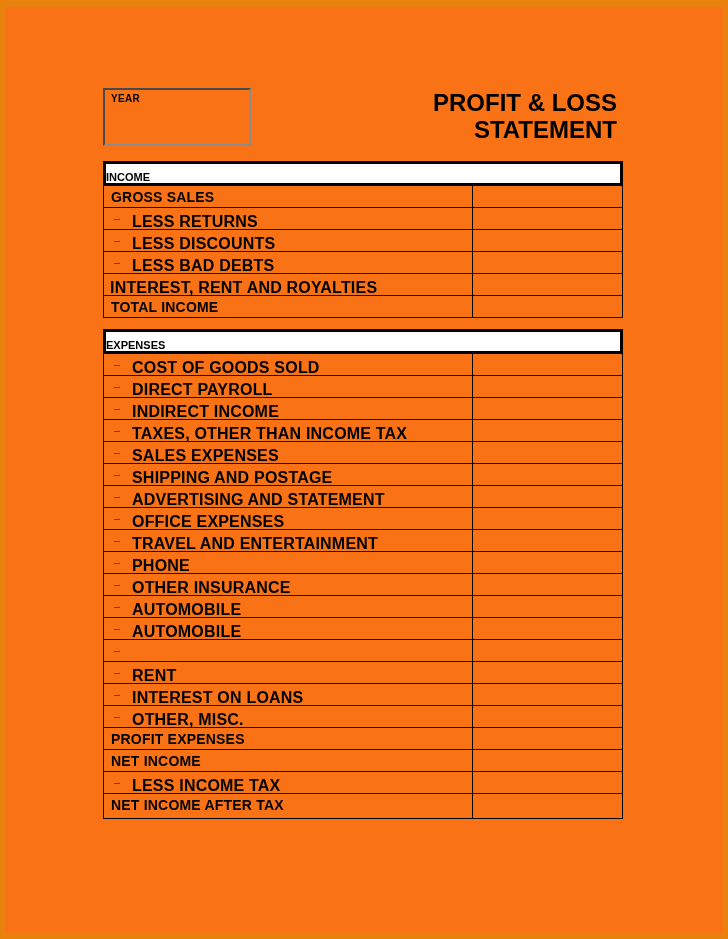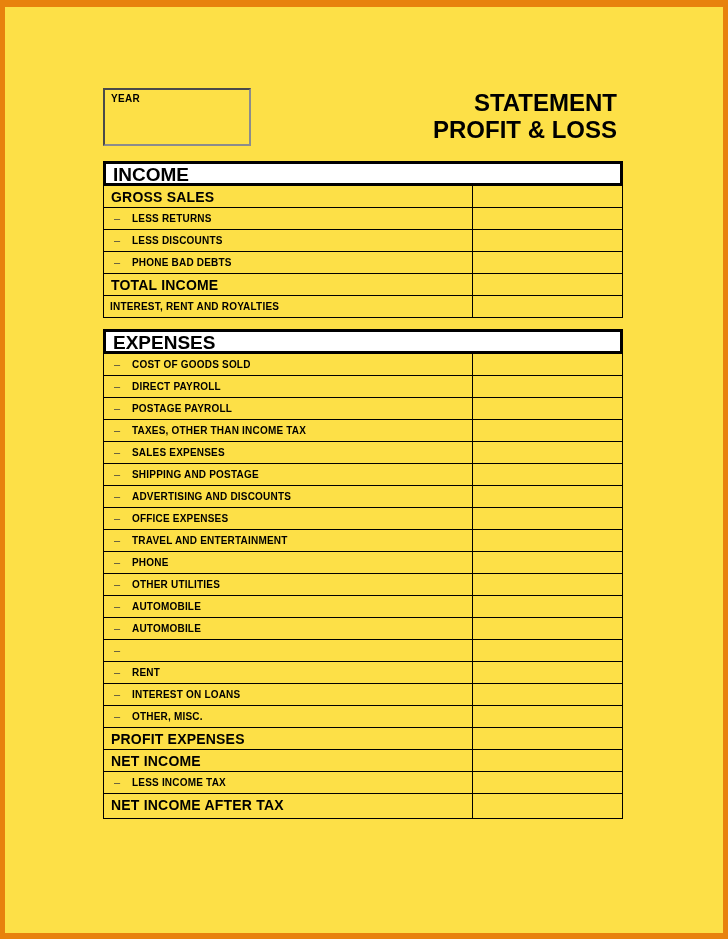--- a/index.html
+++ b/index.html
@@ -50,23 +50,22 @@
     font-size: 24px;
     font-weight: bold;
     line-height: 27px;
     padding: 1px 6px 0 0;
   }
   .section-header {
     box-sizing: border-box;
     height: 25px;
     border: 3px solid #000000;
     display: flex;
-    align-items: flex-start;
-    padding-left: 7px;
-    font-size: 19px;
+    align-items: flex-end;
+    font-size: 11px;
     font-weight: bold;
     background: #ffffff;
   }
   .section-header.expenses {
     margin-top: 11px;
   }
   .table-body {
     border-left: 1px solid #000000;
     border-right: 1px solid #000000;
     box-sizing: border-box;
@@ -95,50 +94,50 @@
     display: block;
     white-space: nowrap;
   }
   .row-big .label {
     font-size: 14px;
     font-weight: bold;
     padding: 3px 0 0 7px;
     letter-spacing: 0.2px;
   }
   .row-small .label {
-    font-size: 10px;
+    font-size: 16px;
     font-weight: bold;
     padding: 5px 0 0 6px;
     letter-spacing: 0.2px;
   }
   .has-dash .label {
     padding-left: 28px;
   }
   .dash {
     position: absolute;
     left: 10px;
     top: 4px;
     font-size: 11px;
     font-weight: normal;
     color: #3c3c3c;
   }
 </style>
 </head>
 <body>
 
-<div class="frame" style="border-color: rgb(232, 130, 13); background: #fde047;">
+<div class="frame" style="border-color: rgb(232, 130, 13); background: #f97316;">
   <div class="content">
 
     <div class="doc-header">
       <div class="year-box">
         <span>YEAR</span>
       </div>
       <div class="title">
+        <div>PROFIT &amp; LOSS</div>
         <div>STATEMENT</div>
-        <div>PROFIT &amp; LOSS</div>
       </div>
     </div>
 
     <div class="section-header income">
       <span>INCOME</span>
     </div>
     <div class="table-body">
         <div class="row row-big">
           <div class="label-cell">
             <span class="label">GROSS SALES</span>
@@ -155,33 +154,33 @@
         <div class="row row-small">
           <div class="label-cell has-dash">
             <span class="dash">–</span>
             <span class="label">LESS DISCOUNTS</span>
           </div>
           <div class="value-cell"></div>
         </div>
         <div class="row row-small">
           <div class="label-cell has-dash">
             <span class="dash">–</span>
-            <span class="label">PHONE BAD DEBTS</span>
+            <span class="label">LESS BAD DEBTS</span>
+          </div>
+          <div class="value-cell"></div>
+        </div>
+        <div class="row row-small">
+          <div class="label-cell">
+            <span class="label">INTEREST, RENT AND ROYALTIES</span>
           </div>
           <div class="value-cell"></div>
         </div>
         <div class="row row-big">
           <div class="label-cell">
             <span class="label">TOTAL INCOME</span>
-          </div>
-          <div class="value-cell"></div>
-        </div>
-        <div class="row row-small">
-          <div class="label-cell">
-            <span class="label">INTEREST, RENT AND ROYALTIES</span>
           </div>
           <div class="value-cell"></div>
         </div>
       </div>
 
     <div class="section-header expenses">
       <span>EXPENSES</span>
     </div>
     <div class="table-body">
         <div class="row row-small">
@@ -194,21 +193,21 @@
         <div class="row row-small">
           <div class="label-cell has-dash">
             <span class="dash">–</span>
             <span class="label">DIRECT PAYROLL</span>
           </div>
           <div class="value-cell"></div>
         </div>
         <div class="row row-small">
           <div class="label-cell has-dash">
             <span class="dash">–</span>
-            <span class="label">POSTAGE PAYROLL</span>
+            <span class="label">INDIRECT INCOME</span>
           </div>
           <div class="value-cell"></div>
         </div>
         <div class="row row-small">
           <div class="label-cell has-dash">
             <span class="dash">–</span>
             <span class="label">TAXES, OTHER THAN INCOME TAX</span>
           </div>
           <div class="value-cell"></div>
         </div>
@@ -222,21 +221,21 @@
         <div class="row row-small">
           <div class="label-cell has-dash">
             <span class="dash">–</span>
             <span class="label">SHIPPING AND POSTAGE</span>
           </div>
           <div class="value-cell"></div>
         </div>
         <div class="row row-small">
           <div class="label-cell has-dash">
             <span class="dash">–</span>
-            <span class="label">ADVERTISING AND DISCOUNTS</span>
+            <span class="label">ADVERTISING AND STATEMENT</span>
           </div>
           <div class="value-cell"></div>
         </div>
         <div class="row row-small">
           <div class="label-cell has-dash">
             <span class="dash">–</span>
             <span class="label">OFFICE EXPENSES</span>
           </div>
           <div class="value-cell"></div>
         </div>
@@ -250,21 +249,21 @@
         <div class="row row-small">
           <div class="label-cell has-dash">
             <span class="dash">–</span>
             <span class="label">PHONE</span>
           </div>
           <div class="value-cell"></div>
         </div>
         <div class="row row-small">
           <div class="label-cell has-dash">
             <span class="dash">–</span>
-            <span class="label">OTHER UTILITIES</span>
+            <span class="label">OTHER INSURANCE</span>
           </div>
           <div class="value-cell"></div>
         </div>
         <div class="row row-small">
           <div class="label-cell has-dash">
             <span class="dash">–</span>
             <span class="label">AUTOMOBILE</span>
           </div>
           <div class="value-cell"></div>
         </div>

